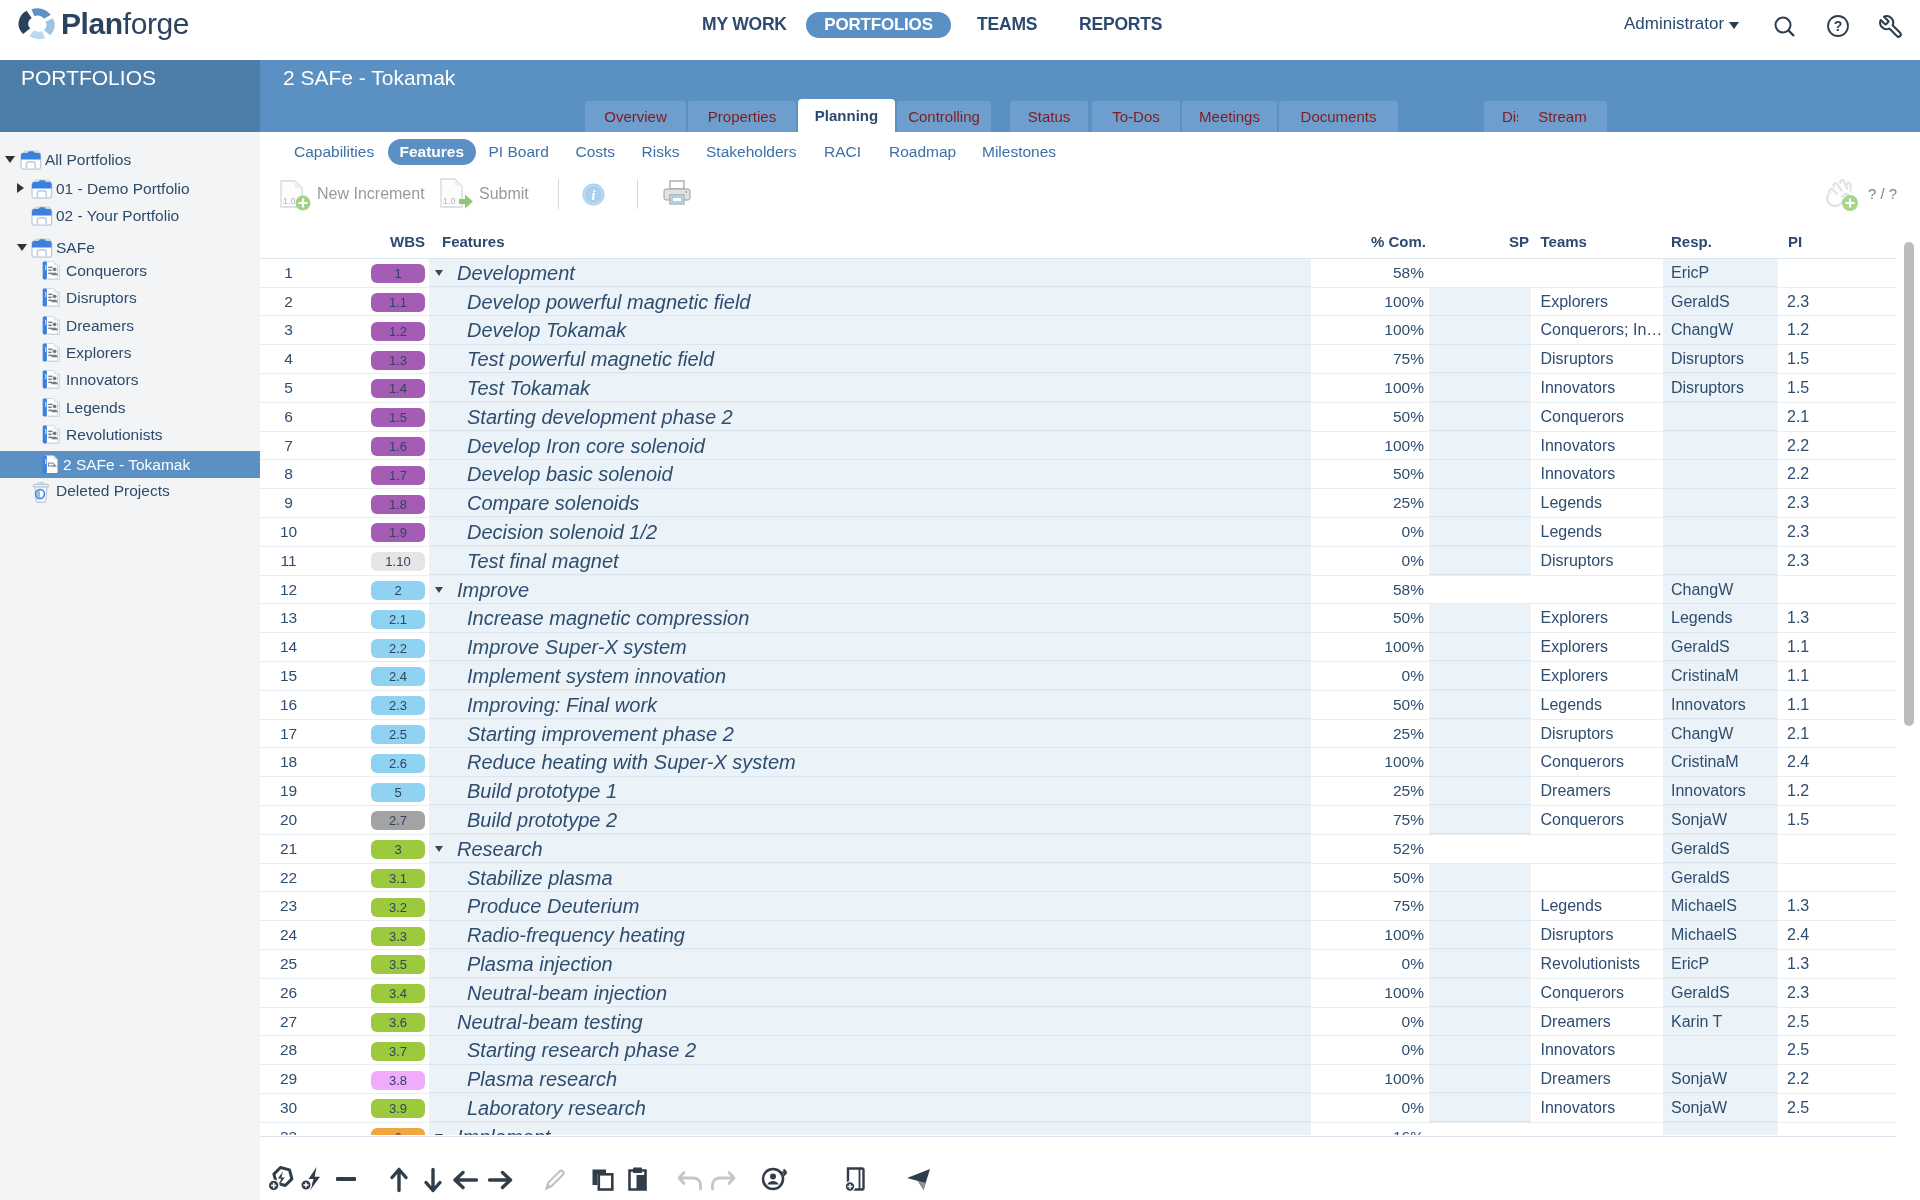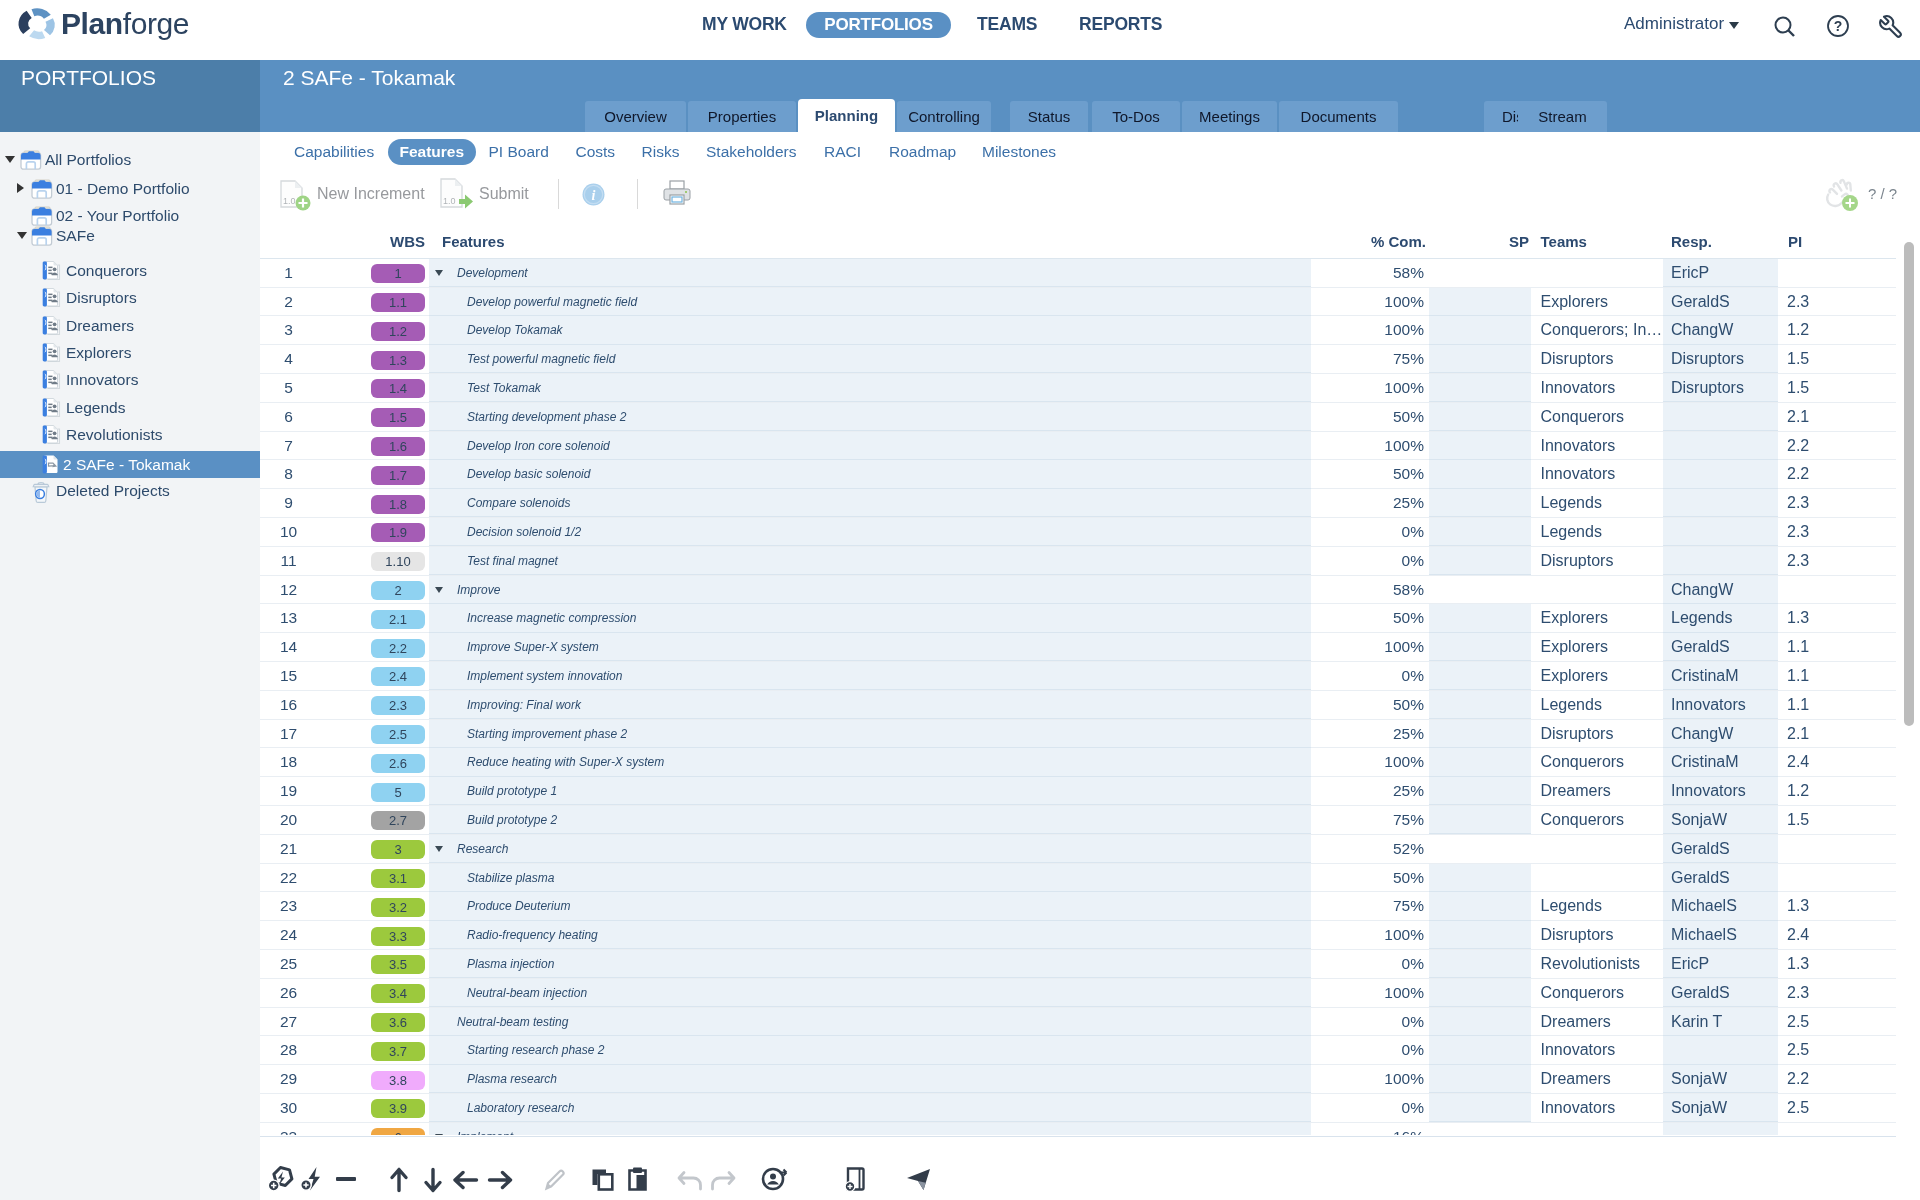--- a/index.html
+++ b/index.html
@@ -16,21 +16,21 @@
   background:#5a90c4; color:#fff; text-align:center; line-height:26.3px; font-size:17px; font-weight:700; letter-spacing:-0.2px; }
 #admin { position:absolute; left:1624px; top:0; height:48px; line-height:48px; font-size:17px; color:#2b4a70; }
 .hicon { position:absolute; top:14px; }
 
 
 #band { position:absolute; left:0; top:60px; width:1920px; height:72px; background:#5a90c2; }
 #bandleft { position:absolute; left:0; top:0; width:260px; height:72px; background:#4c7ea9; }
 #bandtitle1 { position:absolute; left:21px; top:0; height:35px; line-height:35px; color:#fff; font-size:21px; }
 #bandtitle2 { position:absolute; left:283px; top:0; height:35px; line-height:35px; color:#fff; font-size:21px; }
 .tab { position:absolute; bottom:0; height:31px; line-height:31px; text-align:center;
-  background:#6d9ecd; color:#0f172a; font-size:15px; border-radius:3px 3px 0 0; }
+  background:#6d9ecd; color:#7f1d1d; font-size:15px; border-radius:3px 3px 0 0; }
 .tab.act { height:33px; line-height:33px; background:#fff; color:#2c4a70; font-weight:700; border-radius:4px 4px 0 0; }
 
 
 #sidebar { position:absolute; left:0; top:132px; width:260px; height:1068px; background:#f2f4f6; }
 .titem { position:absolute; left:0; width:260px; height:27.5px; }
 .titem.sel { background:#5a90c4; }
 .titem.sel .ttext { color:#fff; }
 .ttext { position:absolute; top:0; height:27.5px; line-height:27.5px; font-size:15.5px; color:#2d4a6b; white-space:nowrap; }
 .ticon { position:absolute; top:4px; }
 .car { position:absolute; top:10px; width:0; height:0; }
@@ -58,21 +58,21 @@
 .tint { position:absolute; top:0; height:28.3px; background:#ebf2f8; border-bottom:1px solid #d9e5ef; }
 .tint.ft { left:169px; width:882px; }
 .tint.sp { left:1169px; width:102px; }
 .tint.rp { left:1403px; width:115px; }
 .num { position:absolute; left:0; top:0; width:57px; height:28.8px; line-height:28.8px; text-align:center;
   font-size:15.5px; color:#2e4d6f; }
 .pill { position:absolute; left:111px; top:5.4px; width:54px; height:19px; border-radius:6px;
   line-height:19px; text-align:center; font-size:13px; color:#30455c; }
 .tri { position:absolute; left:175px; top:11px; width:0; height:0;
   border-left:4.5px solid transparent; border-right:4.5px solid transparent; border-top:6.5px solid #3b4a55; }
-.fname { position:absolute; top:0; height:28.8px; line-height:28.8px; font-style:italic; font-size:12px; color:#2e4d6f; white-space:nowrap; }
+.fname { position:absolute; top:0; height:28.8px; line-height:28.8px; font-style:italic; font-size:20px; color:#2e4d6f; white-space:nowrap; }
 .pct { position:absolute; left:1051px; top:0; width:113px; height:28.8px; line-height:28.8px; text-align:right;
   font-size:15.5px; color:#2e4d6f; }
 .team { position:absolute; left:1280.5px; top:0; width:123px; height:28.8px; line-height:28.8px;
   font-size:16px; color:#2e4d6f; white-space:nowrap; overflow:hidden; }
 .resp { position:absolute; left:1411px; top:0; width:110px; height:28.8px; line-height:28.8px;
   font-size:16px; color:#2e4d6f; white-space:nowrap; }
 .pi { position:absolute; left:1527px; top:0; width:60px; height:28.8px; line-height:28.8px;
   font-size:16px; color:#2e4d6f; }
 
 #cutline { position:absolute; left:0; top:1003.5px; width:1636px; height:2px; background:#d9e3ed; }
@@ -155,21 +155,21 @@
     </div>
 <div class="titem" style="top:70.25px">
       <div class="ticon" style="left:30.5px"><svg width="22" height="20" viewBox="0 0 22 20">
 <rect x="4" y="1" width="15" height="5" rx="1" fill="#edebe0" stroke="#cfccc0" stroke-width="0.9"></rect>
 <rect x="1" y="3" width="19.6" height="16.2" rx="2.4" fill="#fff" stroke="#c2cbd4" stroke-width="1.3"></rect>
 <path d="M1 9.6 v-4.2 a2.4 2.4 0 0 1 2.4 -2.4 h4.1 l1.4 -1.7 h4.6 l1.4 1.7 h3.3 a2.4 2.4 0 0 1 2.4 2.4 v4.2 z" fill="#3b7fe0"></path>
 <path d="M6.4 19 v-5.3 a1.9 1.9 0 0 1 1.9 -1.9 h5 a1.9 1.9 0 0 1 1.9 1.9 v5.3" fill="none" stroke="#b9d3ee" stroke-width="1.7"></path>
 </svg></div>
       <div class="ttext" style="left:56px">02 - Your Portfolio</div>
     </div>
-<div class="titem" style="top:90px">
+<div class="titem" style="top:102px">
       <div class="car cd" style="left:17px"></div>
       <div class="ticon" style="left:30.5px"><svg width="22" height="20" viewBox="0 0 22 20">
 <rect x="4" y="1" width="15" height="5" rx="1" fill="#edebe0" stroke="#cfccc0" stroke-width="0.9"></rect>
 <rect x="1" y="3" width="19.6" height="16.2" rx="2.4" fill="#fff" stroke="#c2cbd4" stroke-width="1.3"></rect>
 <path d="M1 9.6 v-4.2 a2.4 2.4 0 0 1 2.4 -2.4 h4.1 l1.4 -1.7 h4.6 l1.4 1.7 h3.3 a2.4 2.4 0 0 1 2.4 2.4 v4.2 z" fill="#3b7fe0"></path>
 <path d="M6.4 19 v-5.3 a1.9 1.9 0 0 1 1.9 -1.9 h5 a1.9 1.9 0 0 1 1.9 1.9 v5.3" fill="none" stroke="#b9d3ee" stroke-width="1.7"></path>
 </svg></div>
       <div class="ttext" style="left:56px">SAFe</div>
     </div>
 <div class="titem" style="top:124.85px">

